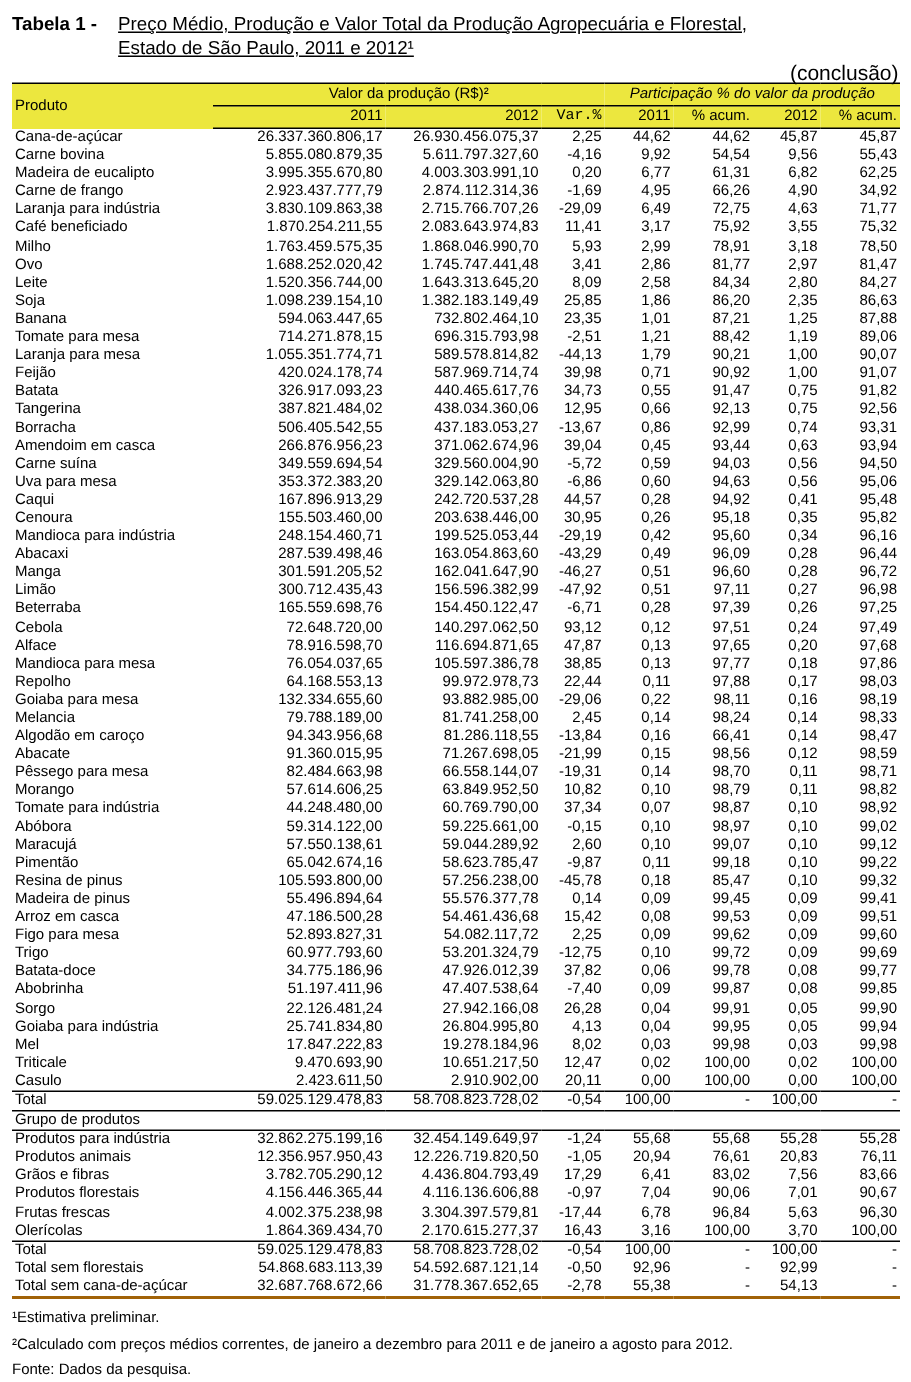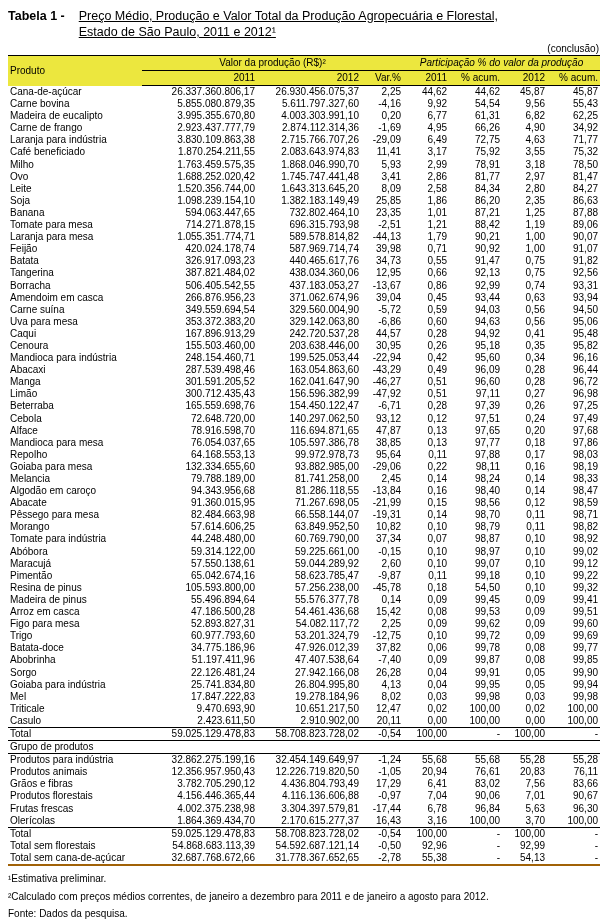--- a/index.html
+++ b/index.html
@@ -3,21 +3,21 @@
 <meta charset="utf-8">
 <style>
   html,body{margin:0;padding:0;background:#fff;}
   body{width:607px;height:921px;font-family:"Liberation Sans",sans-serif;color:#000;overflow:hidden;}
   .page{padding:8px 7px 0 8px;}
 
   .title{display:flex;font-size:12.5px;line-height:16px;}
   .title-label{font-weight:bold;white-space:nowrap;margin-right:14px;}
   .title-text{font-weight:normal;text-decoration:underline;}
 
-  .conclusao{text-align:right;font-size:10px;line-height:11px;margin:3px 1px 1px 0;}
+  .conclusao{text-align:right;font-size:14px;line-height:11px;margin:3px 1px 1px 0;}
 
   table{border-collapse:collapse;table-layout:fixed;width:592px;
         border-top:1.5px solid #000;border-bottom:2px solid #a16207;font-size:10px;}
   col.c1{width:134px;} col.c2{width:115px;} col.c3{width:104px;} col.c4{width:42px;}
   col.c5{width:46px;}  col.c6{width:53px;}  col.c7{width:45px;}  col.c8{width:53px;}
 
   thead th{font-weight:normal;padding:0 2px;line-height:14px;}
   .th-prod{text-align:left;vertical-align:middle;}
   .th-group{text-align:center;border-bottom:1px solid #000;}
   .th-sub{text-align:right;border-bottom:1px solid #000;}
@@ -60,21 +60,21 @@
     </colgroup>
     <thead>
       <tr>
         <th rowspan="2" class="th-prod" style="background-color: rgb(236, 231, 62);">Produto</th>
         <th colspan="3" class="th-group" style="background-color: rgb(236, 231, 62);">Valor da produção (R$)²</th>
         <th colspan="4" class="th-group" style="background-color: rgb(236, 231, 62); font-style: italic;">Participação % do valor da produção</th>
       </tr>
       <tr>
         <th class="th-sub" style="background-color: rgb(236, 231, 62);">2011</th>
         <th class="th-sub" style="background-color: rgb(236, 231, 62);">2012</th>
-        <th class="th-sub" style="background-color: rgb(236, 231, 62);">Var.%</th>
+        <th class="th-sub" style="background-color: rgb(236, 231, 62); font-family: Liberation Mono, monospace;">Var.%</th>
         <th class="th-sub" style="background-color: rgb(236, 231, 62);">2011</th>
         <th class="th-sub" style="background-color: rgb(236, 231, 62);">% acum.</th>
         <th class="th-sub" style="background-color: rgb(236, 231, 62);">2012</th>
         <th class="th-sub" style="background-color: rgb(236, 231, 62);">% acum.</th>
       </tr>
     </thead>
     <tbody>
         <tr>
           <td class="c-prod">Cana-de-açúcar</td>
           <td class="c-num">26.337.360.806,17</td>
@@ -292,21 +292,21 @@
           <td class="c-num">30,95</td>
           <td class="c-num">0,26</td>
           <td class="c-num">95,18</td>
           <td class="c-num">0,35</td>
           <td class="c-num">95,82</td>
         </tr>
         <tr>
           <td class="c-prod">Mandioca para indústria</td>
           <td class="c-num">248.154.460,71</td>
           <td class="c-num">199.525.053,44</td>
-          <td class="c-num">-22,94</td>
+          <td class="c-num">-29,19</td>
           <td class="c-num">0,42</td>
           <td class="c-num">95,60</td>
           <td class="c-num">0,34</td>
           <td class="c-num">96,16</td>
         </tr>
         <tr>
           <td class="c-prod">Abacaxi</td>
           <td class="c-num">287.539.498,46</td>
           <td class="c-num">163.054.863,60</td>
           <td class="c-num">-43,29</td>
@@ -372,21 +372,21 @@
           <td class="c-num">38,85</td>
           <td class="c-num">0,13</td>
           <td class="c-num">97,77</td>
           <td class="c-num">0,18</td>
           <td class="c-num">97,86</td>
         </tr>
         <tr>
           <td class="c-prod">Repolho</td>
           <td class="c-num">64.168.553,13</td>
           <td class="c-num">99.972.978,73</td>
-          <td class="c-num">95,64</td>
+          <td class="c-num">22,44</td>
           <td class="c-num">0,11</td>
           <td class="c-num">97,88</td>
           <td class="c-num">0,17</td>
           <td class="c-num">98,03</td>
         </tr>
         <tr>
           <td class="c-prod">Goiaba para mesa</td>
           <td class="c-num">132.334.655,60</td>
           <td class="c-num">93.882.985,00</td>
           <td class="c-num">-29,06</td>
@@ -404,21 +404,21 @@
           <td class="c-num">98,24</td>
           <td class="c-num">0,14</td>
           <td class="c-num">98,33</td>
         </tr>
         <tr>
           <td class="c-prod">Algodão em caroço</td>
           <td class="c-num">94.343.956,68</td>
           <td class="c-num">81.286.118,55</td>
           <td class="c-num">-13,84</td>
           <td class="c-num">0,16</td>
-          <td class="c-num">98,40</td>
+          <td class="c-num">66,41</td>
           <td class="c-num">0,14</td>
           <td class="c-num">98,47</td>
         </tr>
         <tr>
           <td class="c-prod">Abacate</td>
           <td class="c-num">91.360.015,95</td>
           <td class="c-num">71.267.698,05</td>
           <td class="c-num">-21,99</td>
           <td class="c-num">0,15</td>
           <td class="c-num">98,56</td>
@@ -484,21 +484,21 @@
           <td class="c-num">99,18</td>
           <td class="c-num">0,10</td>
           <td class="c-num">99,22</td>
         </tr>
         <tr>
           <td class="c-prod">Resina de pinus</td>
           <td class="c-num">105.593.800,00</td>
           <td class="c-num">57.256.238,00</td>
           <td class="c-num">-45,78</td>
           <td class="c-num">0,18</td>
-          <td class="c-num">54,50</td>
+          <td class="c-num">85,47</td>
           <td class="c-num">0,10</td>
           <td class="c-num">99,32</td>
         </tr>
         <tr>
           <td class="c-prod">Madeira de pinus</td>
           <td class="c-num">55.496.894,64</td>
           <td class="c-num">55.576.377,78</td>
           <td class="c-num">0,14</td>
           <td class="c-num">0,09</td>
           <td class="c-num">99,45</td>

